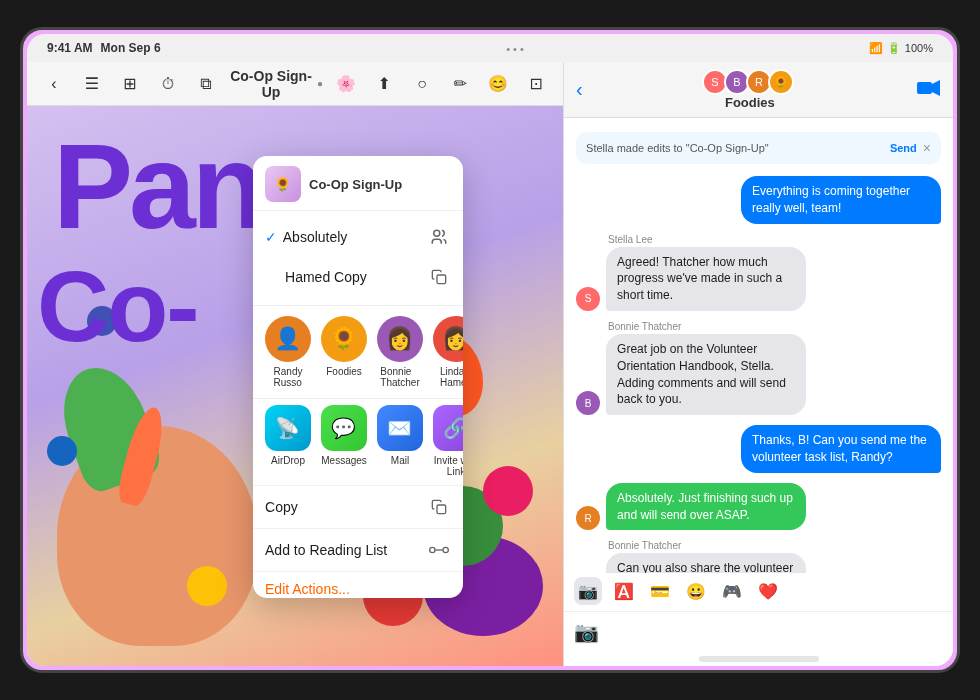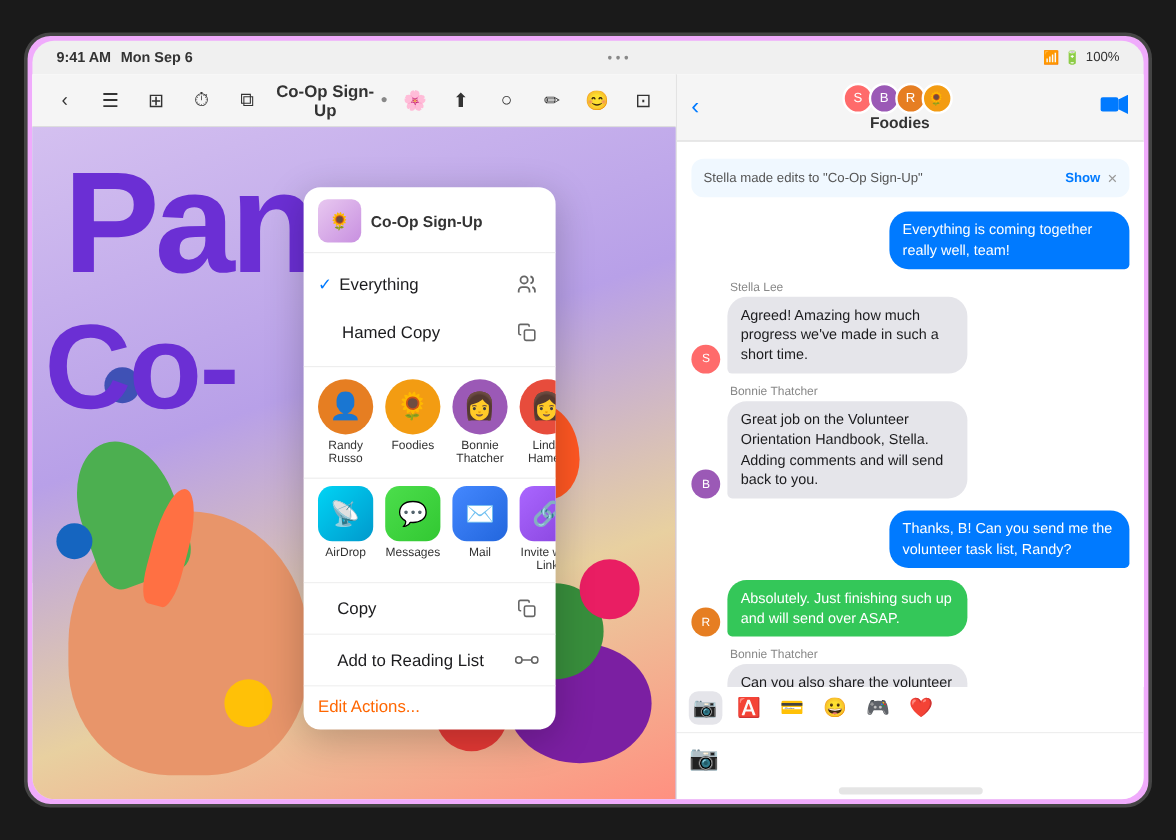--- a/index.html
+++ b/index.html
@@ -314,21 +314,21 @@
       align-items: center;
       justify-content: center;
       font-size: 22px;
       color: white;
       font-weight: bold;
     }
 
     .avatar-label {
       font-size: 10px;
       color: #333;
-      text-align: center;
+      text-align: left;
     }
 
     
     .app-icons-row {
       display: flex;
       gap: 10px;
       padding: 4px 12px 8px;
       justify-content: space-around;
     }
 
@@ -362,25 +362,24 @@
       align-items: center;
       justify-content: space-between;
       padding: 9px 12px;
       cursor: pointer;
       border-top: 1px solid #f0f0f0;
     }
 
     .popover-list-label {
       font-size: 14px;
       color: #1c1c1e;
-      margin-left: 16px;
     }
 
     .popover-edit-actions {
-      padding: 8px 12px 10px;
+      padding: 8px 12px 0;
       border-top: 1px solid #f0f0f0;
     }
 
     .edit-actions-label {
       font-size: 14px;
       color: #ff6600;
       cursor: pointer;
     }
 
     
@@ -651,21 +650,21 @@
               <div class="popover-doc-icon">
                 <span>🌻</span>
               </div>
               <span class="popover-doc-title">Co-Op Sign-Up</span>
             </div>
 
             <div class="popover-section">
               <div class="popover-option">
                 <span class="popover-option-label">
                   <span class="checkmark">✓</span>
-                  <span>Everything</span>
+                  <span>Absolutely</span>
                 </span>
                 <div class="popover-icon">
                   <svg width="18" height="18" viewBox="0 0 24 24" fill="none" stroke="#666" stroke-width="2">
                     <circle cx="9" cy="7" r="4"></circle>
                       <path d="M3 21v-2a4 4 0 0 1 4-4h4a4 4 0 0 1 4 4v2"></path>
                     <path d="M16 3.13a4 4 0 0 1 0 7.75"></path>
                       <path d="M21 21v-2a4 4 0 0 0-3-3.85"></path>
                   </svg>
                 </div>
               </div>
@@ -775,35 +774,35 @@
               <rect x="0" y="2" width="15" height="12" rx="2"></rect>
               <polygon points="15,4 23,0 23,16 15,12"></polygon>
             </svg>
           </span>
         </div>
 
         <div class="messages-list">
 
           <div class="msg-notification">
             <span class="msg-notification-text">Stella made edits to "Co-Op Sign-Up"</span>
-            <span class="msg-notification-show">Show</span>
+            <span class="msg-notification-show">Send</span>
             <span class="msg-notification-close">×</span>
           </div>
 
           <div class="msg-row right">
             <div class="msg-bubble-wrap">
               <div class="msg-bubble outgoing">Everything is coming together really well, team!</div>
             </div>
           </div>
 
           <div class="msg-row left">
             <span class="msg-sender">Stella Lee</span>
             <div class="msg-bubble-wrap">
               <div class="msg-avatar-small" style="background:#ff6b6b;">S</div>
-              <div class="msg-bubble incoming">Agreed! Amazing how much progress we've made in such a short time.</div>
+              <div class="msg-bubble incoming">Agreed! Thatcher how much progress we've made in such a short time.</div>
             </div>
           </div>
 
           <div class="msg-row left">
             <span class="msg-sender">Bonnie Thatcher</span>
             <div class="msg-bubble-wrap">
               <div class="msg-avatar-small" style="background:#9b59b6;">B</div>
               <div class="msg-bubble incoming">Great job on the Volunteer Orientation Handbook, Stella. Adding comments and will send back to you.</div>
             </div>
           </div>

